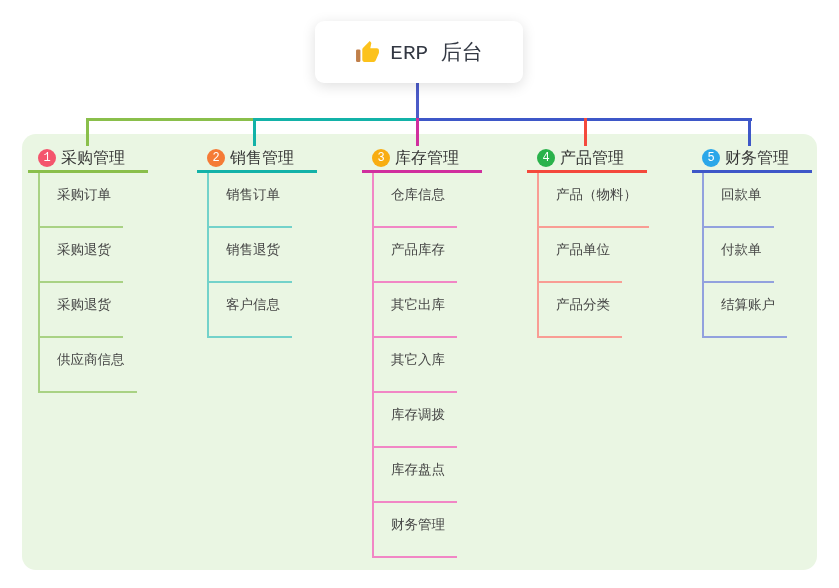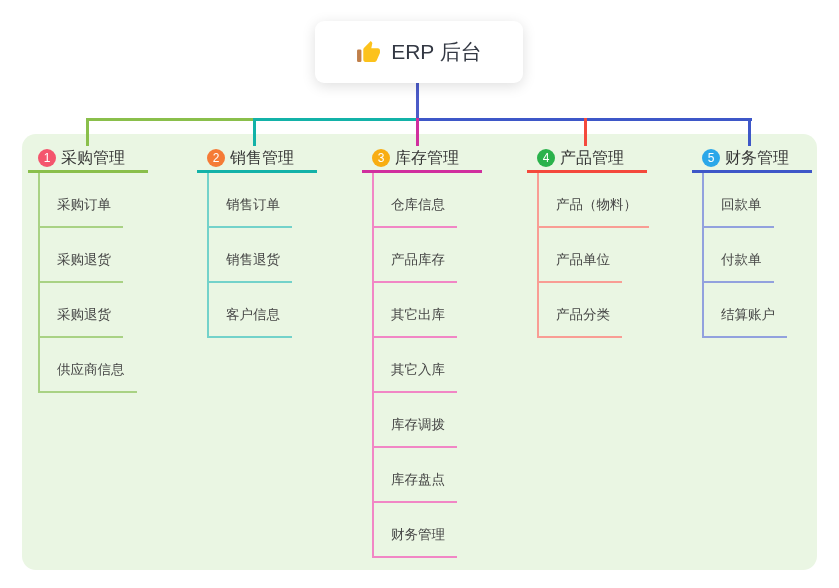--- a/index.html
+++ b/index.html
@@ -1,17 +1,17 @@
 <!DOCTYPE html>
 <html style="--root_line: #4b5bc8; --panel_bg: #eaf6e3;"><head>
 <meta charset="utf-8">
 <title>ERP 后台</title>
 <style>
   html,body{margin:0;padding:0;background:#fff;font-family:"Liberation Sans","DejaVu Sans",sans-serif;}
-  .stage{position:relative;width:839px;height:588px;background:#fff;overflow:hidden;}
+  .stage{position:relative;width:839px;height:588px;background:#fff;overflow:hidden;font-family:Liberation Mono, monospace;}
 
   .panel{position:absolute;left:22px;top:134px;width:795px;height:436px;border-radius:14px;
          background:var(--panel_bg,#eaf6e3);z-index:0;}
 
   .root-node{position:absolute;left:315px;top:21px;width:208px;height:62px;background:#fff;
              border-radius:9px;box-shadow:0 3px 14px rgba(0,0,0,.13);display:flex;align-items:center;
              justify-content:center;gap:10px;font-size:21px;color:#333843;font-weight:500;z-index:3;}
   .thumb{display:flex;align-items:center;}
 
   .line{position:absolute;z-index:2;}
@@ -33,21 +33,21 @@
 
   .branch-header{display:flex;align-items:center;box-sizing:border-box;height:27px;width:120px;
                  padding-left:10px;border-bottom:3px solid var(--line);cursor:default;}
   .badge{flex:0 0 18px;width:18px;height:18px;border-radius:50%;background:var(--badge);
          color:#fff;font-size:12px;line-height:18px;text-align:center;margin-right:5px;}
   .branch-label{font-size:16px;color:#373737;white-space:nowrap;text-align:right;}
 
   .items{list-style:none;margin:0 0 0 10px;padding:0;border-left:2px solid var(--subline);}
   .item{height:55px;position:relative;}
   .item-label{position:absolute;left:0;bottom:0;white-space:nowrap;font-size:13.5px;color:#454545;
-              padding:0 12px 12px 17px;border-bottom:2px solid var(--subline);}
+              padding:0 12px 22px 17px;border-bottom:2px solid var(--subline);}
 </style>
 </head>
 <body>
 
 <div class="stage">
 
   <div class="panel"></div>
 
   <div class="line root-drop"></div>
   <div class="line bus bus-1" style="background: rgb(138, 191, 75);"></div>

